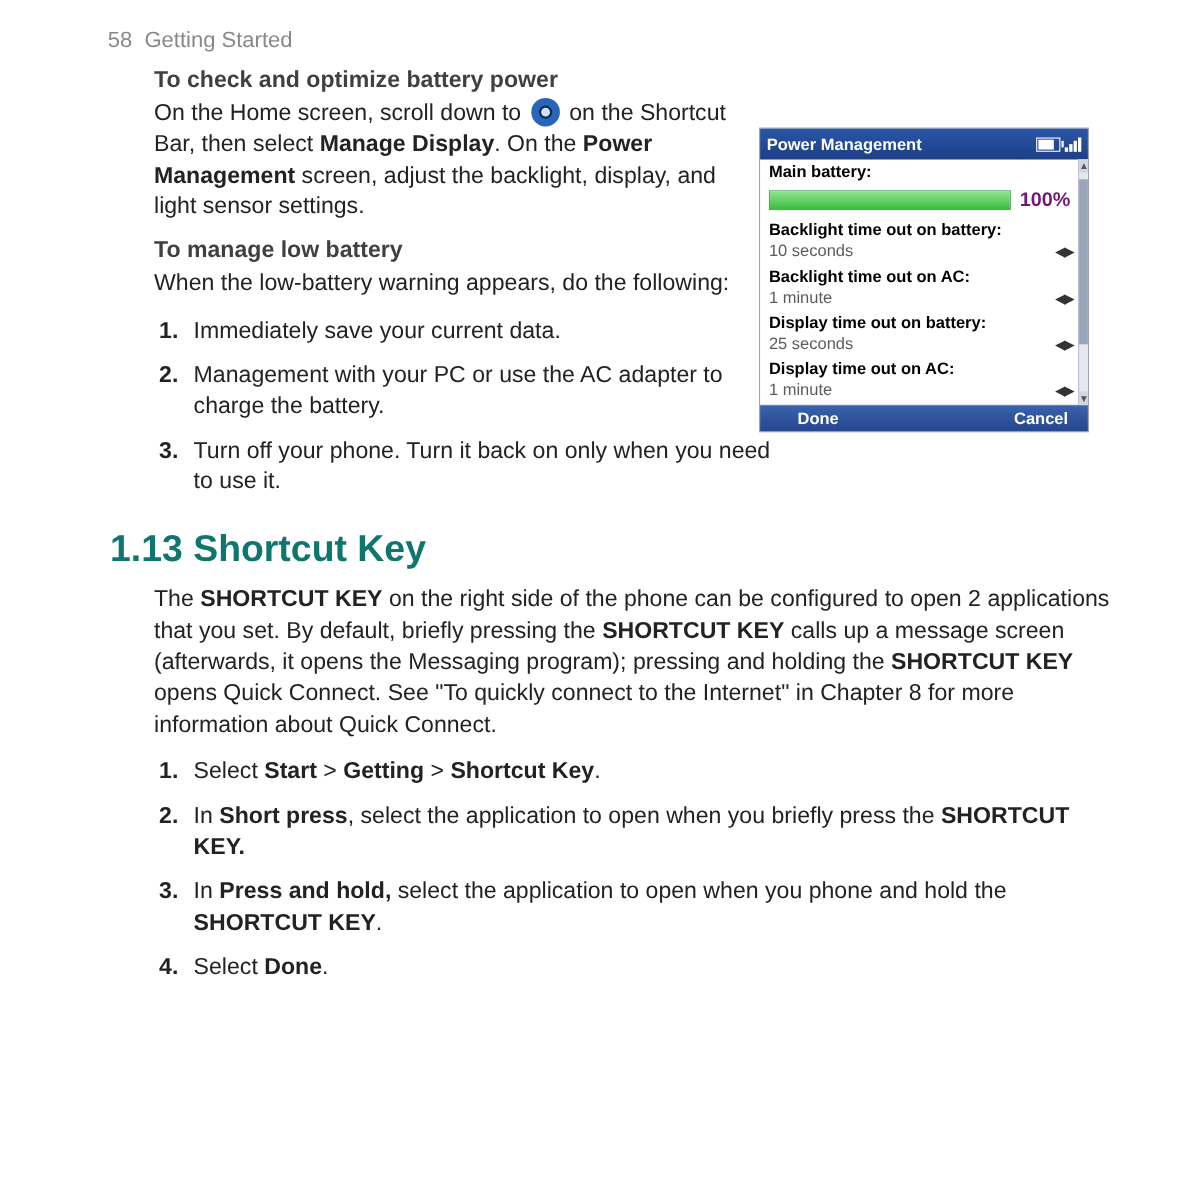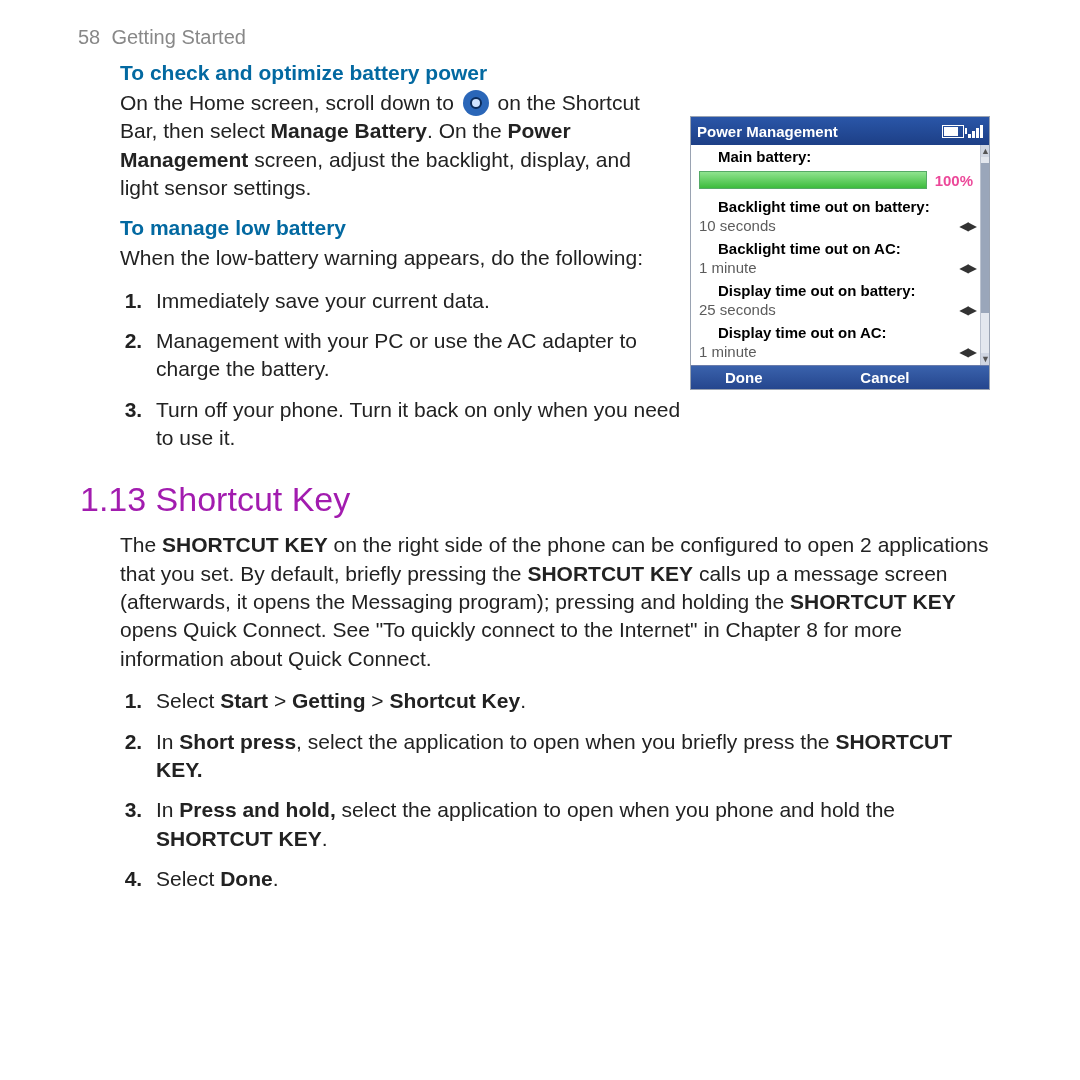--- a/index.html
+++ b/index.html
@@ -6,31 +6,32 @@
     margin: 0;
     padding: 0;
     width: 1080px;
     height: 1080px;
     background: #fff;
     font-family: "Segoe UI", "Myriad Pro", Arial, sans-serif;
     color: #222;
     position: relative;
   }
   .page {
-    padding: 20px 84px 0 64px;
+    padding: 20px 56px 0 64px;
     box-sizing: border-box;
+    margin-left: 20px;
   }
   .page-header {
     font-size: 20px;
     color: #888;
     margin: 6px 0 12px 14px;
   }
   .page-header .num { color: #888; }
   .subheading {
-    color: #0369a1;
+    color: #404040;
     font-weight: 700;
     font-size: 21px;
     margin: 6px 0 4px 56px;
   }
   .para {
     font-size: 21px;
     line-height: 1.35;
     margin: 2px 0 14px 56px;
     color: #222;
     max-width: 540px;
@@ -44,22 +45,22 @@
   }
   ol.steps.wide { max-width: 930px; }
   ol.steps li {
     font-size: 21px;
     line-height: 1.35;
     margin: 6px 0 12px 0;
     padding-left: 8px;
   }
   ol.steps li::marker { font-weight: 700; }
   .section-title {
-    color: #a21caf;
-    font-weight: 400;
+    color: #0f766e;
+    font-weight: 700;
     font-size: 34px;
     margin: 28px 0 12px 16px;
   }
   .inline-icon {
     display: inline-block;
     width: 26px;
     height: 26px;
     background: #2a66b8;
     border-radius: 50%;
     vertical-align: -6px;
@@ -101,51 +102,51 @@
   }
   .phone .titlebar .status-icons { display: flex; gap: 4px; align-items: center; }
   .phone .bat-icon { width: 20px; height: 11px; border: 1.5px solid #fff; position: relative; }
   .phone .bat-icon::after { content: ""; position: absolute; right: -4px; top: 2px; width: 2px; height: 6px; background: #fff; }
   .phone .bat-icon .fill { position: absolute; left: 1px; top: 1px; bottom: 1px; width: 14px; background: #fff; }
   .phone .sig-icon { display: flex; align-items: flex-end; gap: 1px; height: 13px; }
   .phone .sig-icon span { width: 3px; background: #fff; display: block; }
   .phone .sig-icon span:nth-child(1){height:4px;} .phone .sig-icon span:nth-child(2){height:7px;}
   .phone .sig-icon span:nth-child(3){height:10px;} .phone .sig-icon span:nth-child(4){height:13px;}
   .phone .body { padding: 0 0 0 0; position: relative; }
-  .phone .row-label { font-weight: 700; padding: 3px 8px 2px 8px; margin-left: 19px; }
+  .phone .row-label { font-weight: 700; padding: 3px 8px 2px 8px; }
   .phone .row-value { padding: 0 24px 3px 8px; color: #5c5c5c; position: relative; }
   .phone .row-value .arrows { position: absolute; right: 6px; top: 2px; font-size: 12px; color: #333; letter-spacing: -2px; }
   .phone .progress-row { display: flex; align-items: center; padding: 4px 8px 6px 8px; gap: 8px; }
   .phone .progress-bar { flex: 1; height: 16px; border: 1px solid #5a6; background: #fff; position: relative; }
   .phone .progress-bar .fill { position: absolute; left: 0; top: 0; bottom: 0; background: linear-gradient(#8fe48f,#3dbc3d); }
-  .phone .progress-pct { font-weight: 700; font-size: 15px; color: #ec4899; }
+  .phone .progress-pct { font-weight: 700; font-size: 18px; color: #701a75; }
   .phone .scrollbar { position: absolute; right: 0; top: 0; bottom: 0; width: 8px; background: #e3e7ee; border-left: 1px solid #bcc3d0; }
   .phone .scrollbar .thumb { position: absolute; left: 0; right: 0; top: 18px; height: 150px; background: #9aa6ba; }
   .phone .scrollbar .arr-up, .phone .scrollbar .arr-dn { position: absolute; left: 0; right: 0; height: 12px; background: #d0d6e2; text-align:center; font-size:9px; line-height:12px; color:#555;}
   .phone .scrollbar .arr-up { top: 0; } .phone .scrollbar .arr-dn { bottom: 0; }
   .phone .softkeys { display: flex; border-top: 1px solid #6a7cab; }
   .phone .softkeys .sk { flex: 1; text-align: center; font-weight: 700; color: #fff; padding: 3px 0; background: linear-gradient(#3a62ac,#25468e); font-size: 15px; }
-  .phone .softkeys .sk.cancel { text-align: left; padding-right: 18px; flex: 0.9; }
+  .phone .softkeys .sk.cancel { text-align: right; padding-right: 18px; flex: 0.9; }
   .phone .softkeys .sk.done { text-align: left; padding-left: 34px; flex: 1.1; }
   .phone .body-inner { position: relative; padding-bottom: 2px; }
   .phone .content-area { position: relative; padding-right: 8px; }
 </style>
 </head>
 <body>
 
 <div class="page">
   <div class="page-header">
     <span class="num">58</span>&nbsp;&nbsp;<span>Getting Started</span>
   </div>
 
   <div class="subheading">To check and optimize battery power</div>
   <div class="para">
     <span>On the Home screen, scroll down to</span>
     <span class="inline-icon"></span>
-    <span>on the Shortcut Bar, then select </span><span class="bold">Manage Battery</span><span>. On the </span><span class="bold">Power Management</span><span> screen, adjust the backlight, display, and light sensor settings.</span>
+    <span>on the Shortcut Bar, then select </span><span class="bold">Manage Display</span><span>. On the </span><span class="bold">Power Management</span><span> screen, adjust the backlight, display, and light sensor settings.</span>
   </div>
 
   <div class="subheading">To manage low battery</div>
   <div class="para">When the low-battery warning appears, do the following:</div>
   <ol class="steps">
     <li>Immediately save your current data.</li>
     <li>Management with your PC or use the AC adapter to charge the battery.</li>
     <li>Turn off your phone. Turn it back on only when you need to use it.</li>
   </ol>
 

